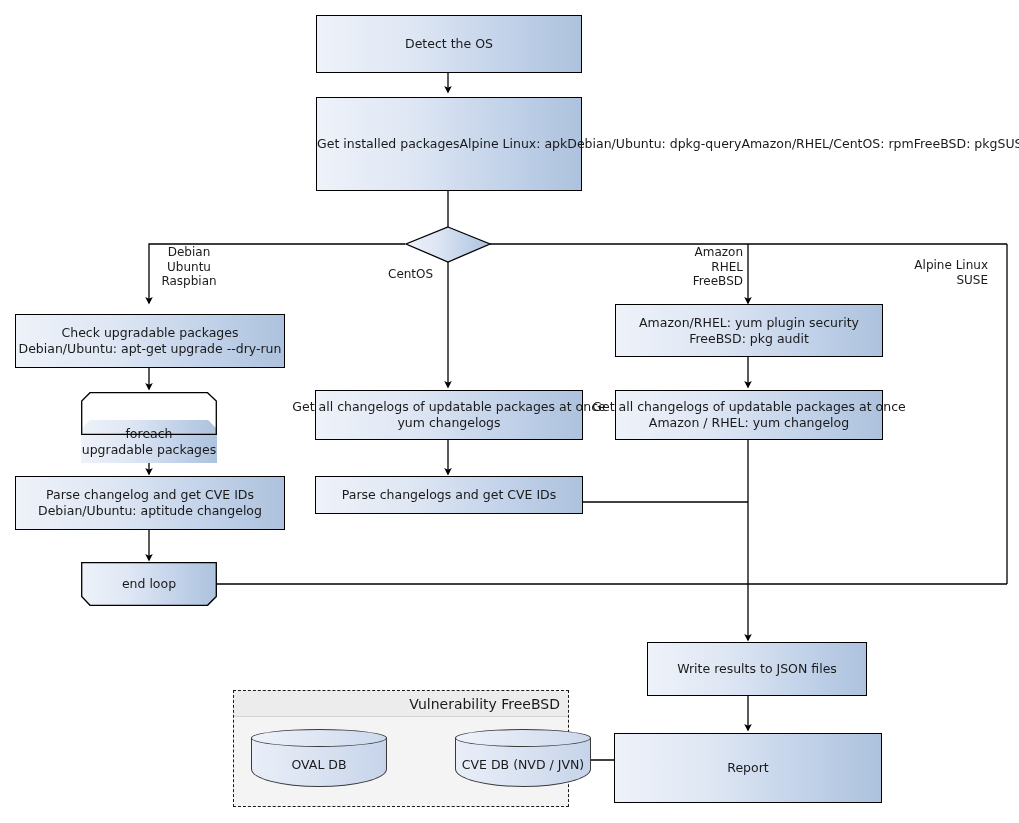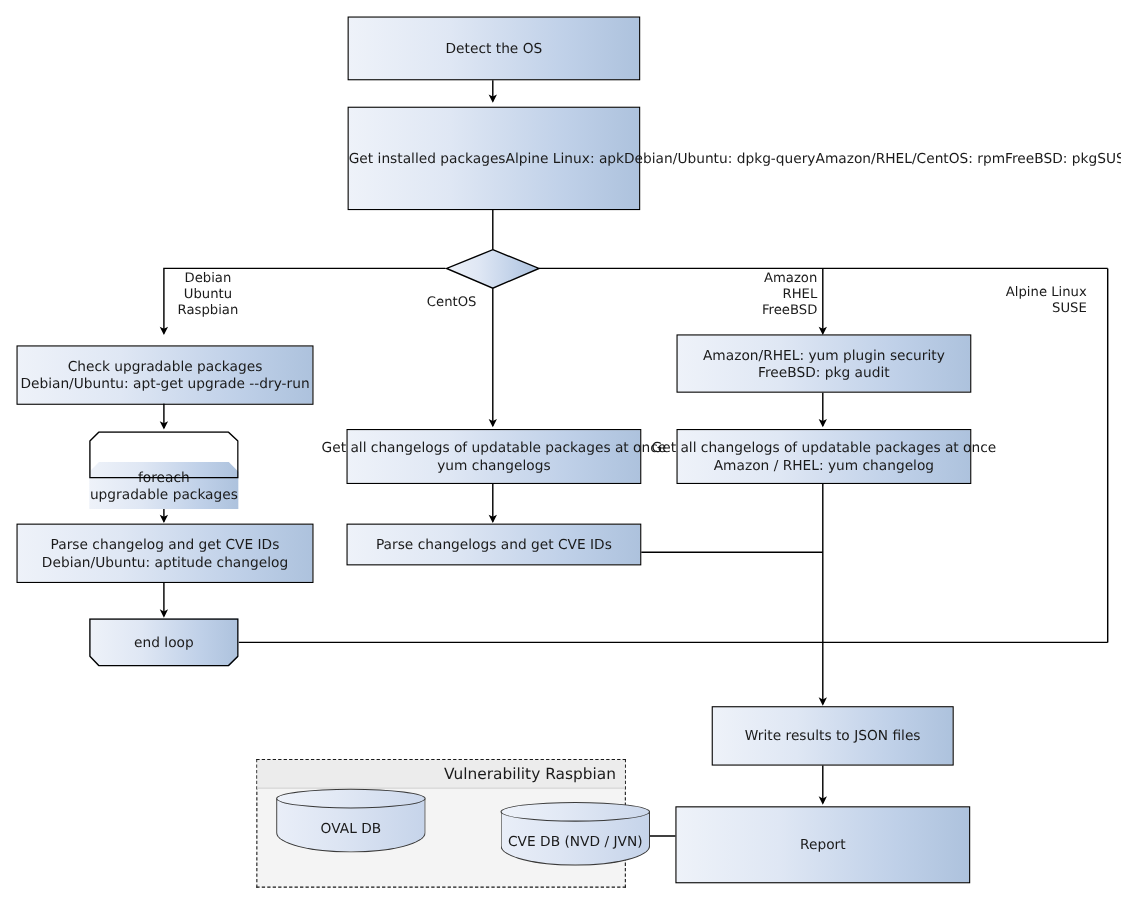--- a/index.html
+++ b/index.html
@@ -229,24 +229,24 @@
 <div class="node" style="left:614px; top:642px; width:220px; height:54px;margin-left:33px;">
   <span class="txt">Write results to JSON files</span>
 </div>
 
 <div class="node" style="left:614px; top:733px; width:268px; height:70px;">
   <span class="txt">Report</span>
 </div>
 
 <div class="db-group" style="left:233px; top:690px; width:336px; height:117px;">
   <div class="db-group-header">
-    <span>Vulnerability Raspbian</span>
+    <span>Vulnerability FreeBSD</span>
   </div>
 
-  <div class="cylinder" style="left:17px; top:26px; width:136px; height:58px;">
+  <div class="cylinder" style="left:17px; top:38px; width:136px; height:58px;">
     <div class="cyl-body" style="top:9px; height:49px;"></div>
     <div class="cyl-top" style="top:0;"></div>
     <div class="cyl-label" style="top:28px;">OVAL DB</div>
   </div>
 
   <div class="cylinder" style="left:177px; top:38px; width:136px; height:58px;margin-left:44px;">
     <div class="cyl-body" style="top:9px; height:49px;"></div>
     <div class="cyl-top" style="top:0;"></div>
     <div class="cyl-label" style="top:28px;">CVE DB (NVD / JVN)</div>
   </div>

